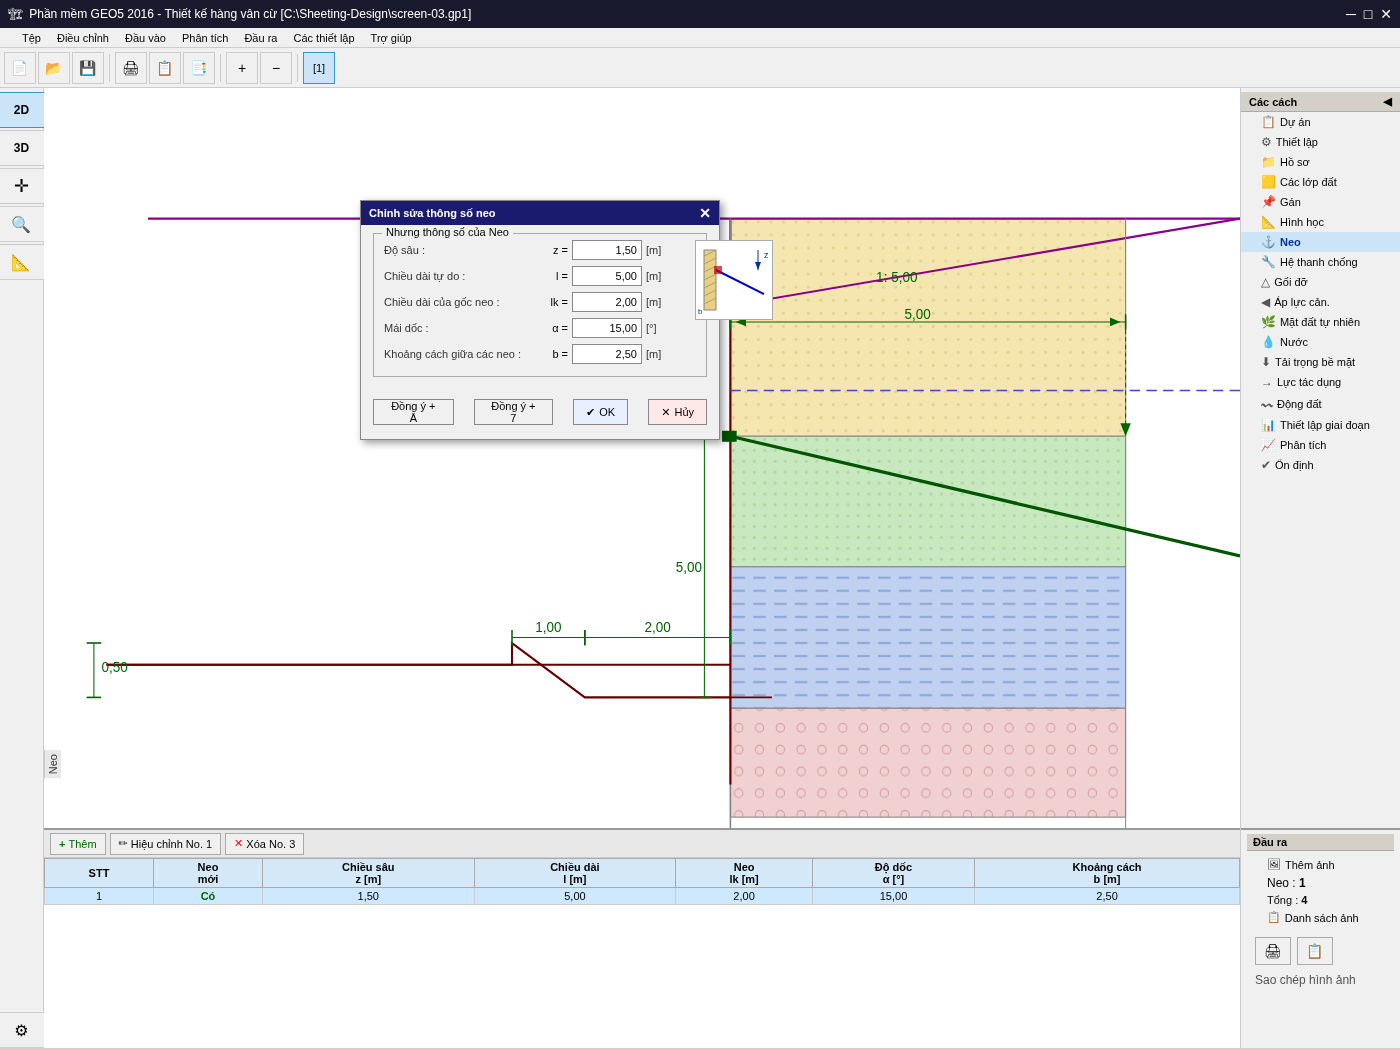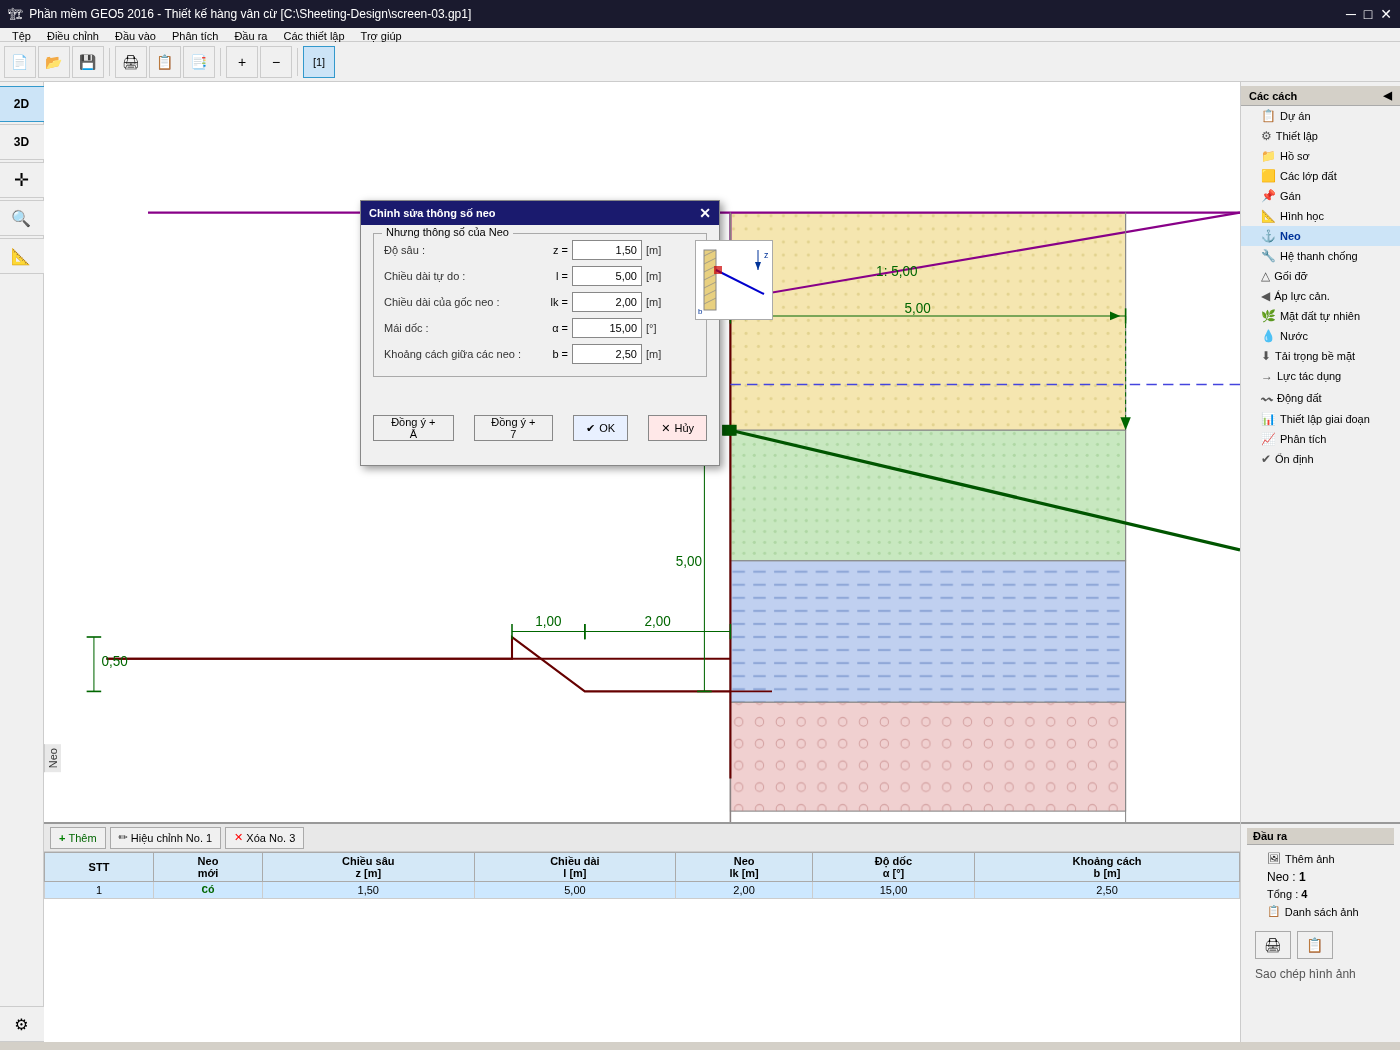--- a/index.html
+++ b/index.html
@@ -16,24 +16,24 @@
       padding: 0 8px;
       font-size: 12px;
     }
     #titlebar .title-left { display: flex; align-items: center; gap: 6px; }
     #titlebar .title-controls { display: flex; gap: 8px; }
     #titlebar .title-controls span { cursor: pointer; font-size: 14px; }
 
     
     #menubar {
       background: #f0f0f0;
-      height: 14px;
-      display: flex;
-      align-items: flex-start;
-      padding: 0 4px;
+      height: 20px;
+      display: flex;
+      align-items: center;
+      padding: 0 14px;
       border-bottom: 1px solid #ccc;
     }
     .menu-item {
       padding: 2px 8px;
       cursor: pointer;
       font-size: 11px;
     }
 
     
     #toolbar {
@@ -258,21 +258,21 @@
     #dialog-close {
       cursor: pointer;
       font-size: 14px;
     }
     #dialog-content {
       padding: 8px 12px;
     }
     .dialog-group {
       border: 1px solid #aaa;
       padding: 6px 10px;
-      margin-bottom: 24px;
+      margin-bottom: 8px;
       position: relative;
     }
     .dialog-group-title {
       position: absolute;
       top: -8px;
       left: 8px;
       background: #f0f0f0;
       padding: 0 4px;
       font-size: 11px;
     }
@@ -301,21 +301,21 @@
     .dialog-preview {
       width: 80px; height: 80px;
       border: 1px solid #aaa;
       background: #fff;
       display: flex; align-items: center; justify-content: center;
     }
     #dialog-buttons {
       display: flex;
       justify-content: center;
       gap: 20px;
-      padding: 6px 12px 24px;
+      padding: 6px 12px 14px;
     }
     .dlg-btn {
       height: 26px;
       padding: 0 12px;
       background: #f0f0f0;
       border: 1px solid #888;
       cursor: pointer;
       font-size: 11px;
       display: flex; align-items: center; gap: 4px;
     }
@@ -500,21 +500,21 @@
               <th>Chiều sâu<br>z [m]</th>
               <th>Chiều dài<br>l [m]</th>
               <th>Neo<br>lk [m]</th>
               <th>Độ dốc<br>α [°]</th>
               <th>Khoảng cách<br>b [m]</th>
             </tr>
           </thead>
           <tbody>
             <tr class="selected">
               <td>1</td>
-              <td style="color:#006600; font-weight:bold;font-family:Liberation Mono, monospace;">Có</td>
+              <td style="color:#006600; font-weight:bold;">Có</td>
               <td>1,50</td>
               <td>5,00</td>
               <td>2,00</td>
               <td>15,00</td>
               <td>2,50</td>
             </tr>
           </tbody>
         </table>
       </div>
     </div>

